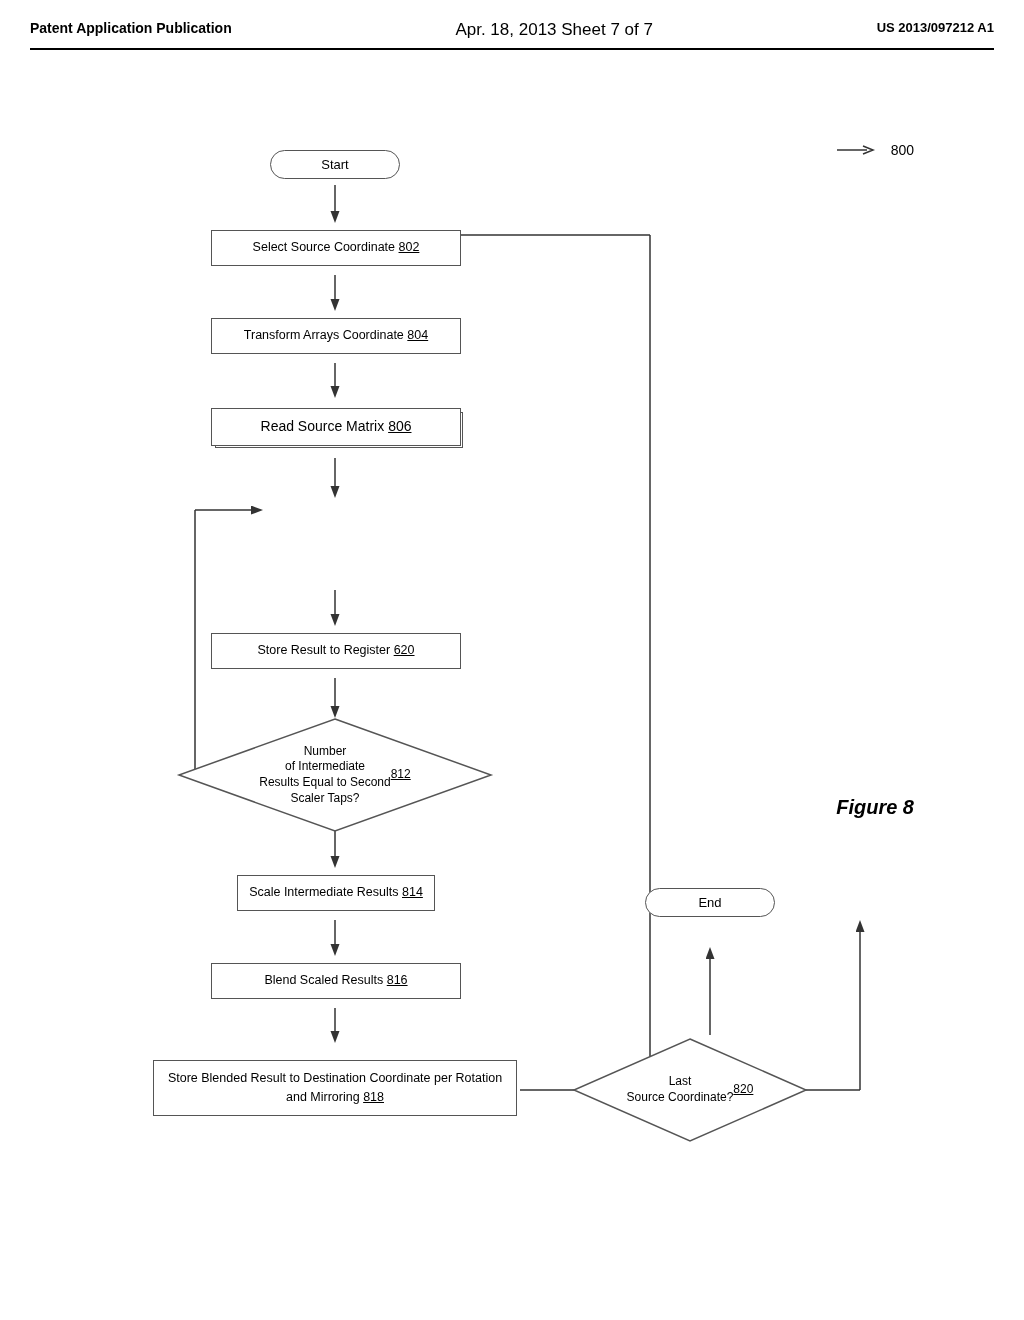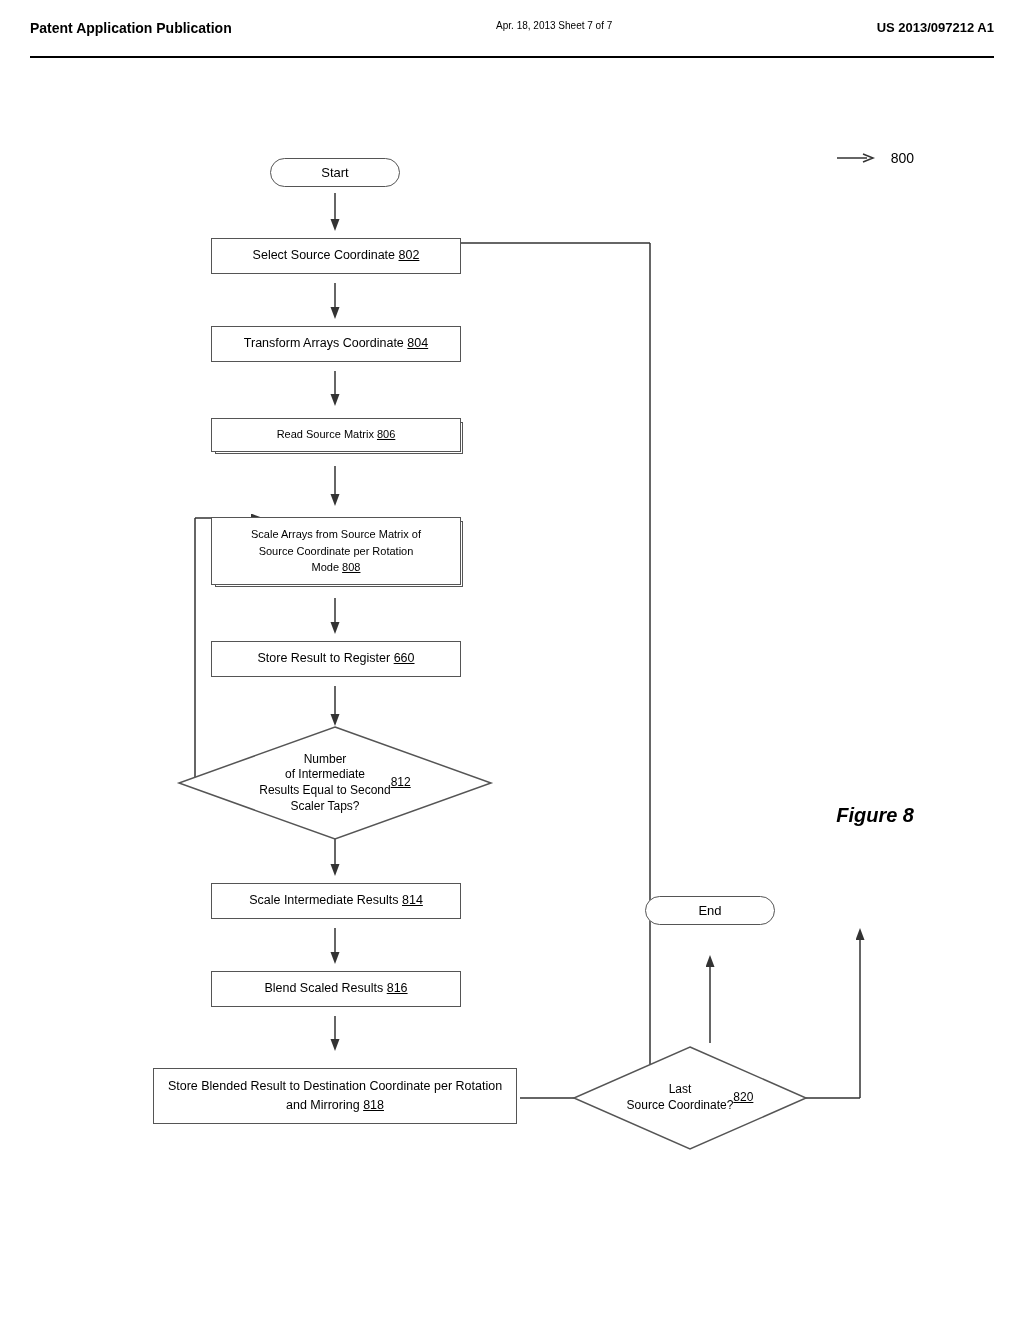--- a/index.html
+++ b/index.html
@@ -18,29 +18,29 @@
       padding: 20px 30px;
       position: relative;
     }
 
     
     .header {
       display: flex;
       justify-content: space-between;
       align-items: flex-start;
       border-bottom: 2px solid #000;
-      padding-bottom: 20px;
+      padding-bottom: 8px;
       margin-bottom: 30px;
     }
     .header-left {
       font-weight: bold;
       font-size: 14px;
     }
     .header-center {
-      font-size: 10px;
+      font-size: 17px;
       text-align: center;
     }
     .header-right {
       font-size: 13px;
       font-weight: bold;
     }
 
     
     .diagram {
       position: relative;
@@ -69,21 +69,21 @@
       border: 1.5px solid #555;
       background: #fff;
       padding: 8px 8px;
       font-size: 12.5px;
       line-height: 1.4;
     }
 
     .double-rect {
       border: 1.5px solid #555;
       background: #fff;
-      font-size: 11px;
+      font-size: 14px;
       line-height: 1.4;
       padding: 8px 32px;
       position: relative;
     }
     .double-rect::before {
       content: '';
       position: absolute;
       top: 3px;
       left: 3px;
       right: -3px;
@@ -208,45 +208,40 @@
         <span>Transform Arrays Coordinate</span> <span class="uline">804</span>
       </div>
     </div>
 
     <div class="node" style="left: 178px; top: 315px; width: 256px; height: 64px;">
       <div class="double-rect" style="width: 250px; text-align: center;">
         <span>Read Source Matrix</span> <span class="uline">806</span>
       </div>
     </div>
 
-    <div class="node" style="left: 178px; top: 415px; width: 256px; height: 96px;">
-      <div class="double-rect" style="width: 250px; text-align: center; line-height: 1.5;">
-        Scale Arrays from Source Matrix of Source Coordinate per Rotation Mode <span class="uline">808</span>
-      </div>
-    </div>
 
     <div class="node" style="left: 178px; top: 543px; width: 256px; height: 56px;">
       <div class="rect" style="width: 250px; text-align: center;">
-        Store Result to Register <span class="uline">660</span>
+        Store Result to Register <span class="uline">620</span>
       </div>
     </div>
 
     <div class="node" style="left: 145px; top: 635px; width: 320px; height: 120px;">
       <div class="diamond" style="width: 320px; height: 120px;">
         <svg viewBox="0 0 320 120" xmlns="http://www.w3.org/2000/svg" preserveAspectRatio="none">
           <polygon points="160,4 316,60 160,116 4,60" fill="white" stroke="#555" stroke-width="1.5"></polygon>
         </svg>
         <div class="diamond-inner">
           Number<br>of Intermediate<br>Results Equal to Second<br>Scaler Taps?<br><span class="uline">812</span>
         </div>
       </div>
     </div>
 
     <div class="node" style="left: 178px; top: 785px; width: 256px; height: 56px;">
-      <div class="rect" style="width: 250px; text-align: center;">
+      <div class="rect" style="width: 198px; text-align: center;">
         Scale Intermediate Results <span class="uline">814</span>
       </div>
     </div>
 
     <div class="node" style="left: 178px; top: 873px; width: 256px; height: 56px;">
       <div class="rect" style="width: 250px; text-align: center;">
         Blend Scaled Results <span class="uline">816</span>
       </div>
     </div>
 

